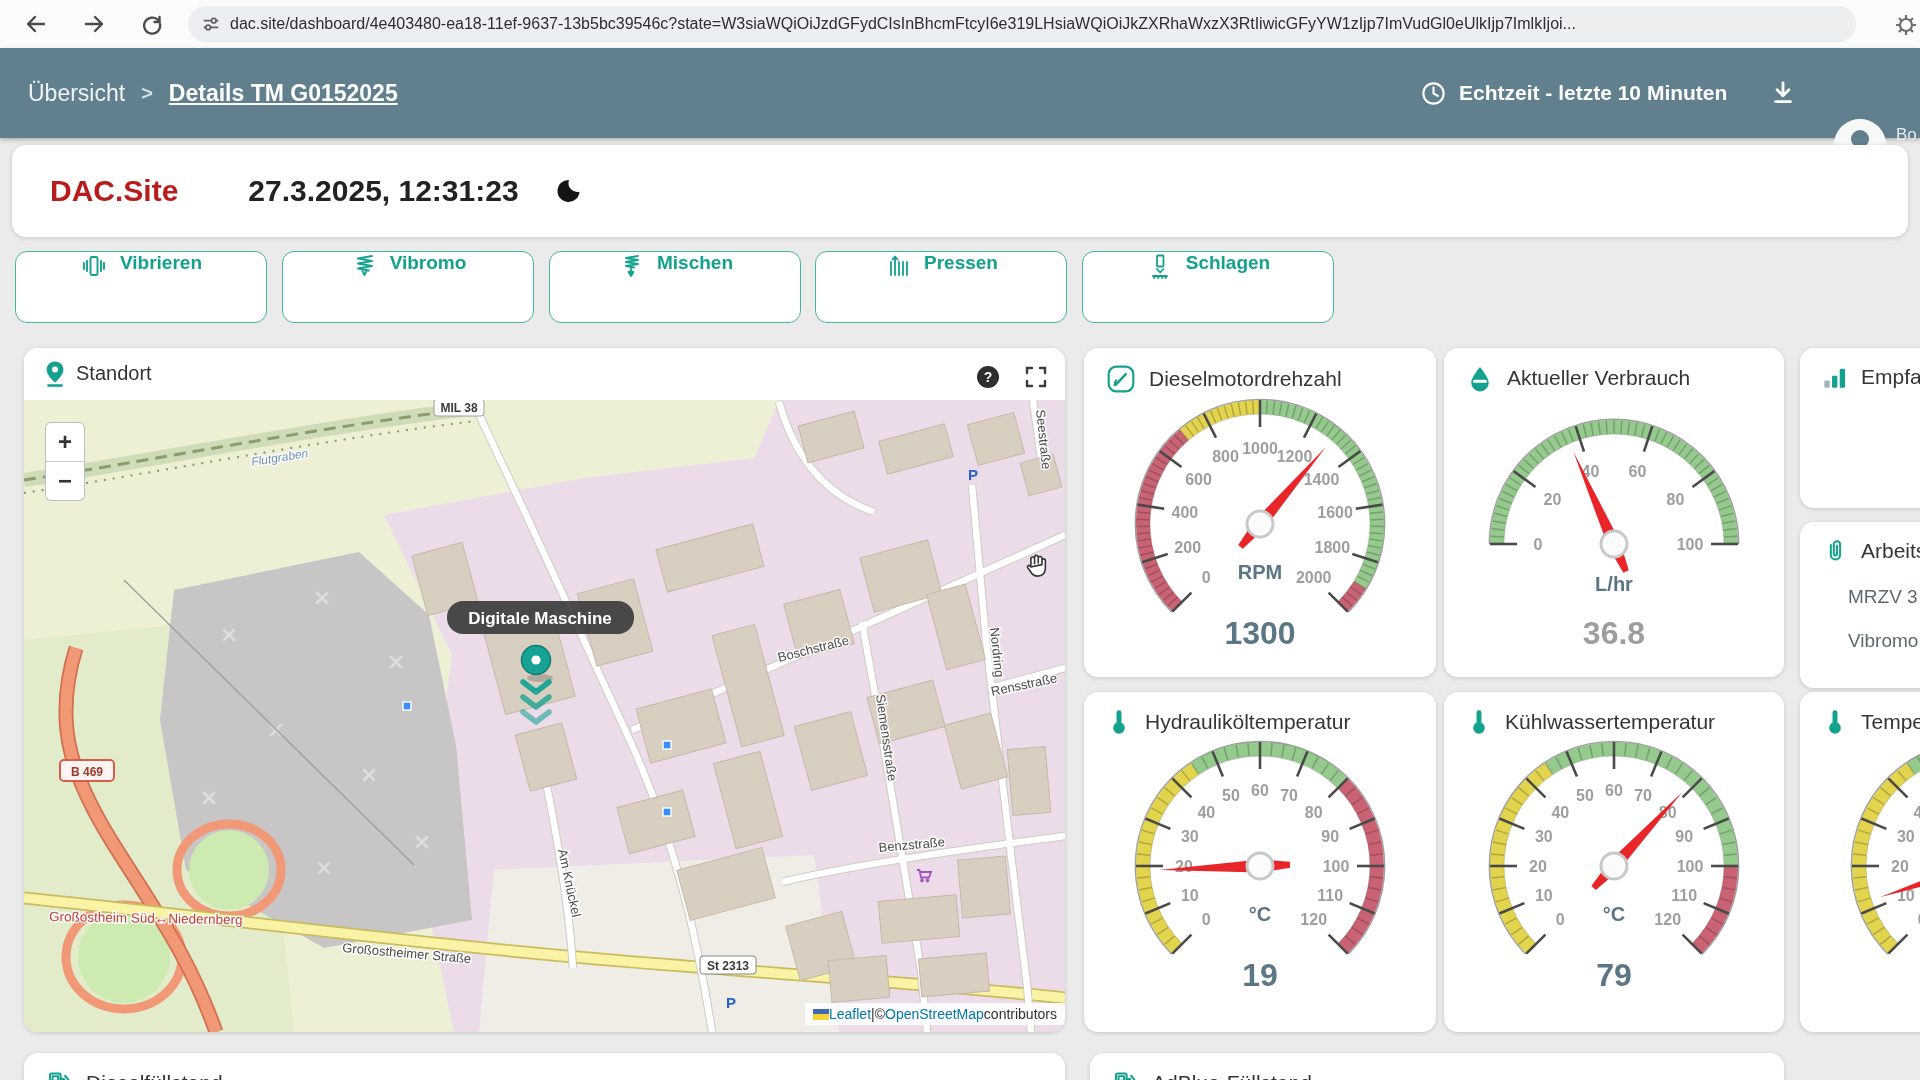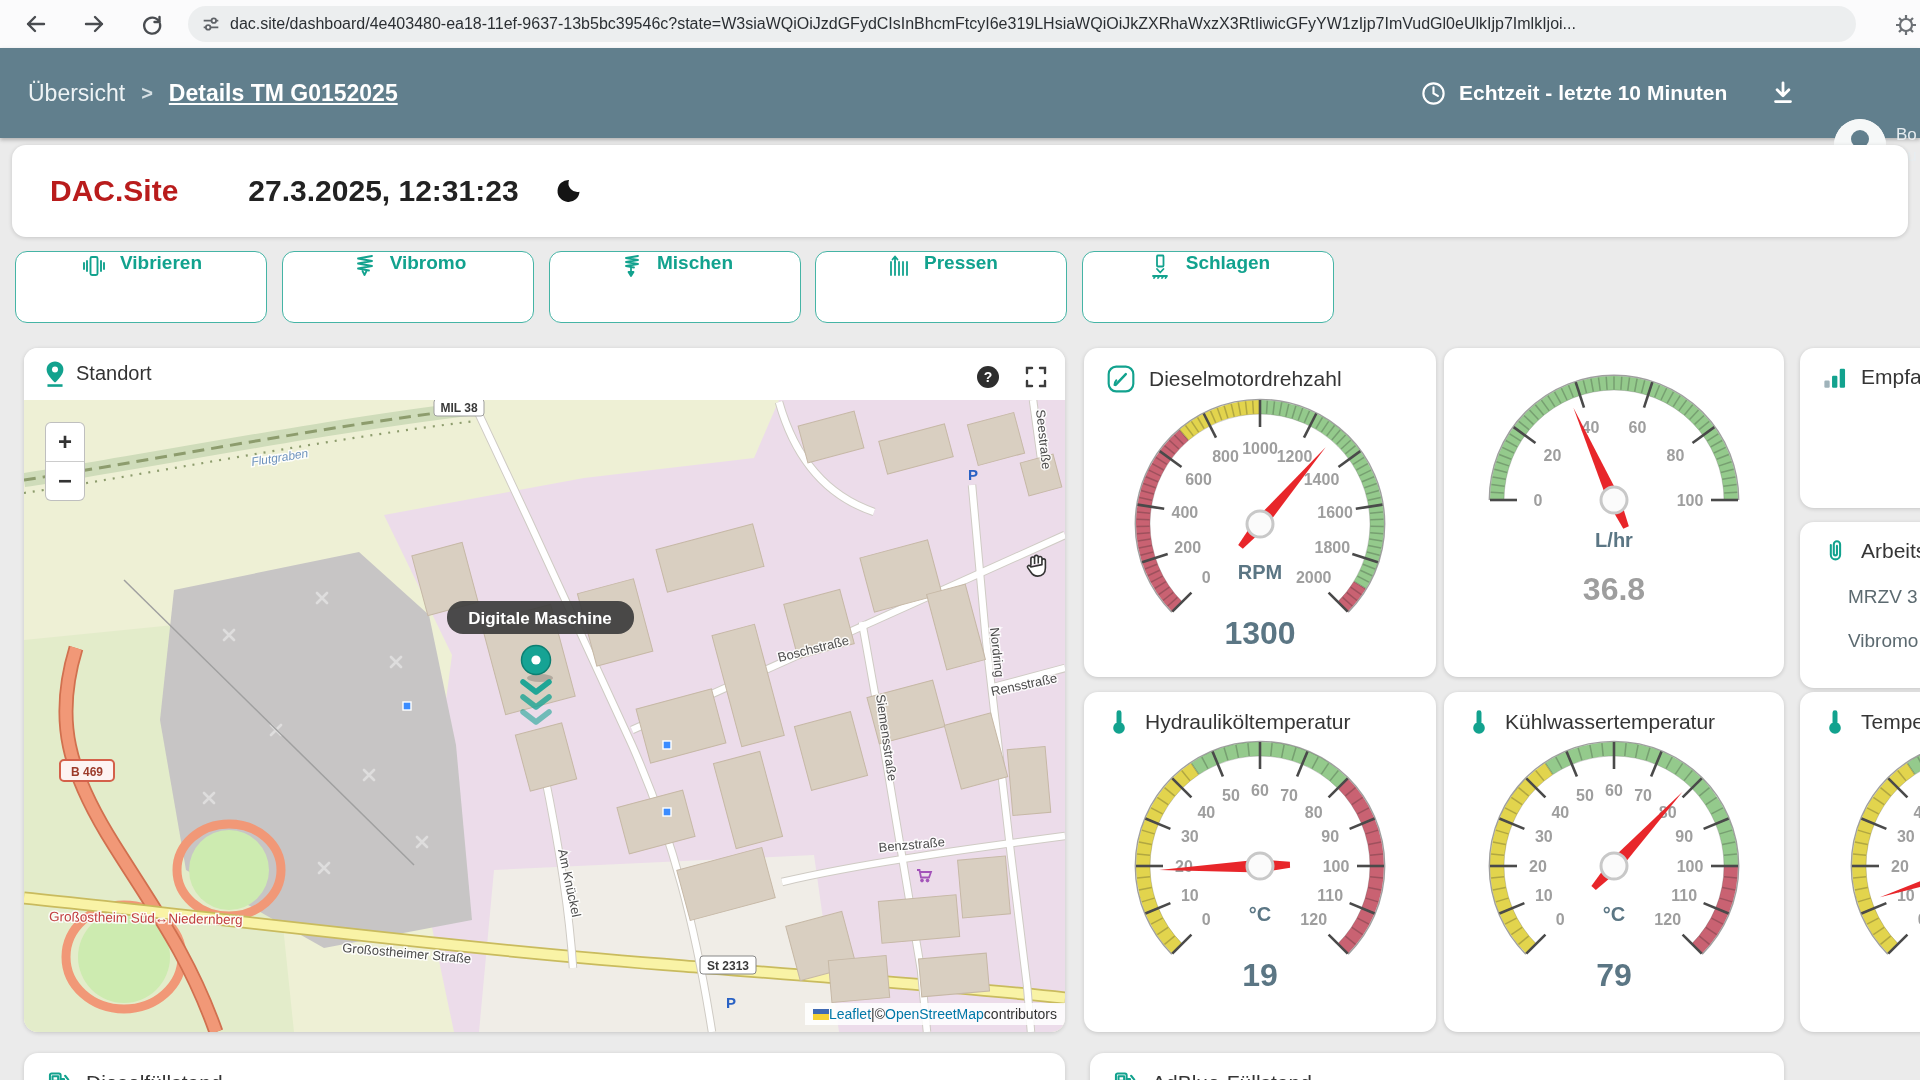--- a/index.html
+++ b/index.html
@@ -460,20 +460,27 @@
           <text x="203.7" y="187.2" class="g-lbl">2000</text>
           <polygon points="215.6,51.2 154.9,132.2 132.8,152.8 128.2,148.9 145.1,123.8" fill="#e8262a"></polygon>
           <circle cx="150" cy="128" r="13" fill="#fbfbfb" stroke="#c8c8c8" stroke-width="3"></circle>
           <text x="150" y="183" class="g-unit">RPM</text>
           <text x="150" y="248" class="g-value" style="fill:#5b7684">1300</text>
         </svg>
       </div>
   </div>
 
   <div class="card" style="left:1444px;top:348px;width:340px;height:329px">
+    <div class="card-head">
+      <svg width="28" height="28" viewBox="0 0 24 24">
+          <path d="M12 2.5 C12 2.5 4.5 11.5 4.5 16 a7.5 7.5 0 0 0 15 0 C19.5 11.5 12 2.5 12 2.5 Z" fill="#12a28e"></path>
+          <rect x="6" y="13.4" width="12" height="2.6" rx="1.3" fill="#ffffff"></rect>
+        </svg>
+      <span class="ctitle">Aktueller Verbrauch</span>
+    </div>
     <div class="gauge-box">
         <svg viewBox="0 0 300 262" width="300" height="262">
           <path d="M 33.0 150.0 A 117 117 0 0 1 267.0 150.0" fill="none" stroke="#94ca8c" stroke-width="14"></path>
           <path d="M 25.3 150.0 A 124.7 124.7 0 0 1 274.7 150.0" fill="none" stroke="rgba(80,80,80,.55)" stroke-width="1.4"></path>
           <path d="M 40.0 150.0 A 110 110 0 0 1 260.0 150.0" fill="none" stroke="rgba(80,80,80,.25)" stroke-width="1"></path>
           <line x1="39.5" y1="150.0" x2="26.5" y2="150.0" stroke="rgba(30,30,30,.25)" stroke-width="1.5"></line>
           <line x1="39.7" y1="143.1" x2="26.7" y2="142.2" stroke="rgba(30,30,30,.25)" stroke-width="1.5"></line>
           <line x1="40.4" y1="136.2" x2="27.5" y2="134.5" stroke="rgba(30,30,30,.25)" stroke-width="1.5"></line>
           <line x1="41.5" y1="129.3" x2="28.7" y2="126.9" stroke="rgba(30,30,30,.25)" stroke-width="1.5"></line>
           <line x1="43.0" y1="122.5" x2="30.4" y2="119.3" stroke="rgba(30,30,30,.25)" stroke-width="1.5"></line>

